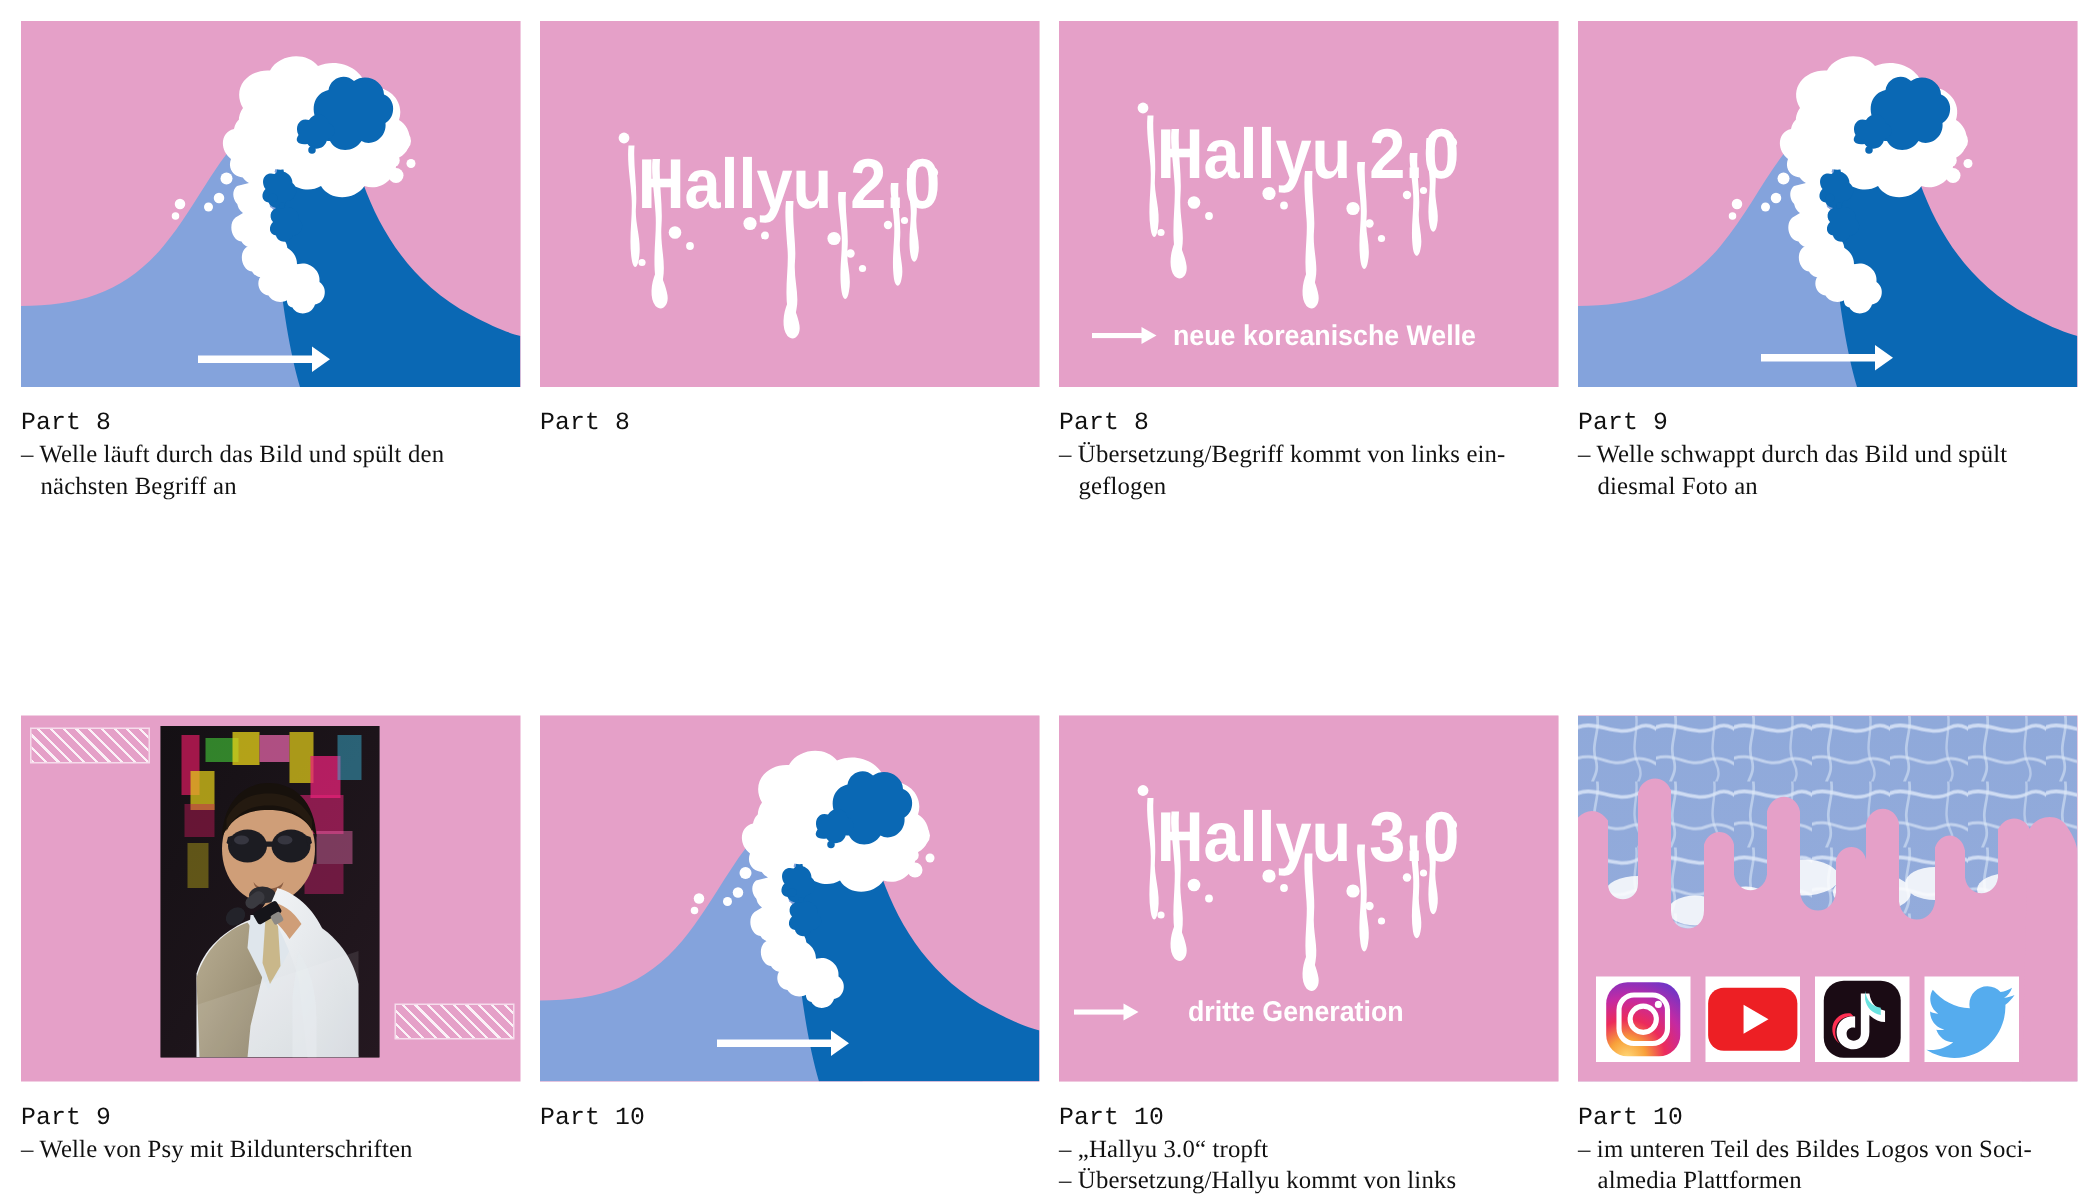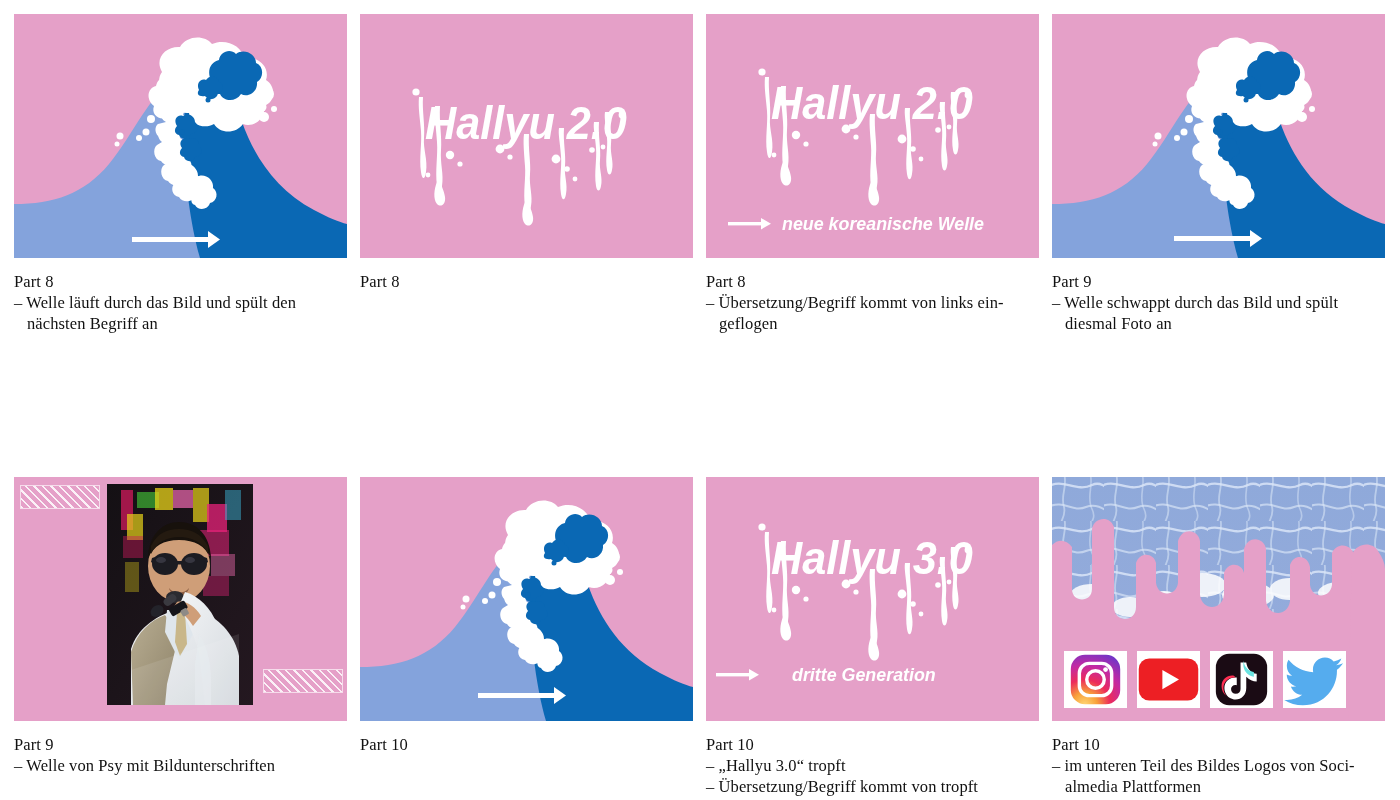--- a/index.html
+++ b/index.html
@@ -22,34 +22,33 @@
     width:333px;
   }
   .cell.r2{ margin-top:143px; }
 
   
   .panel{
     position:relative;
     width:333px;height:244px;
     background:#e5a0c8;
     overflow:hidden;
-    font-style:italic;
   }
   .panel svg{display:block;width:100%;height:100%;}
 
   
   .caption{
     margin-top:13px;
     font-family:"Liberation Serif", serif;
     font-size:16.5px;
     line-height:21px;
     color:#111111;
     letter-spacing:0.1px;
   }
-  .caption .part{ white-space:nowrap; }
+  .caption .part{ white-space:nowrap;font-family:Liberation Mono, monospace; }
   .caption .bullet{
     padding-left:13px;
     text-indent:-13px;
   }
   .caption .bullet + .bullet{ margin-top:0px; }
 
   
   .photo-wrap{
     position:absolute;
     left:93px; top:7px;
@@ -382,21 +381,21 @@
         <g>
           <rect x="10" y="196" width="36" height="3.4" fill="#ffffff"></rect>
           <path d="M43 192 L 53 197.7 L 43 203.4 Z" fill="#ffffff"></path>
         </g>
         <text x="86" y="204" text-anchor="start" font-family="Liberation Sans, sans-serif" font-size="19" font-weight="bold" fill="#ffffff" transform="scale(0.94,1)" transform-origin="86 204">dritte Generation</text>
       </svg>
     </div>
     <div class="caption">
       <div class="part">Part 10</div>
       <div class="bullet">– „Hallyu 3.0“ tropft</div>
-      <div class="bullet">– Übersetzung/Begriff kommt von tropft</div>
+      <div class="bullet">– Übersetzung/Hallyu kommt von links</div>
     </div>
   </div>
 
   <div class="cell r2">
     <div class="panel">
       <svg viewBox="0 0 333 244" preserveAspectRatio="none" style="position:absolute;inset:0;">
         <defs>
           <linearGradient id="water" x1="0" y1="0" x2="0" y2="1">
             <stop offset="0%" stop-color="#8fa9da"></stop>
             <stop offset="60%" stop-color="#93abdb"></stop>

